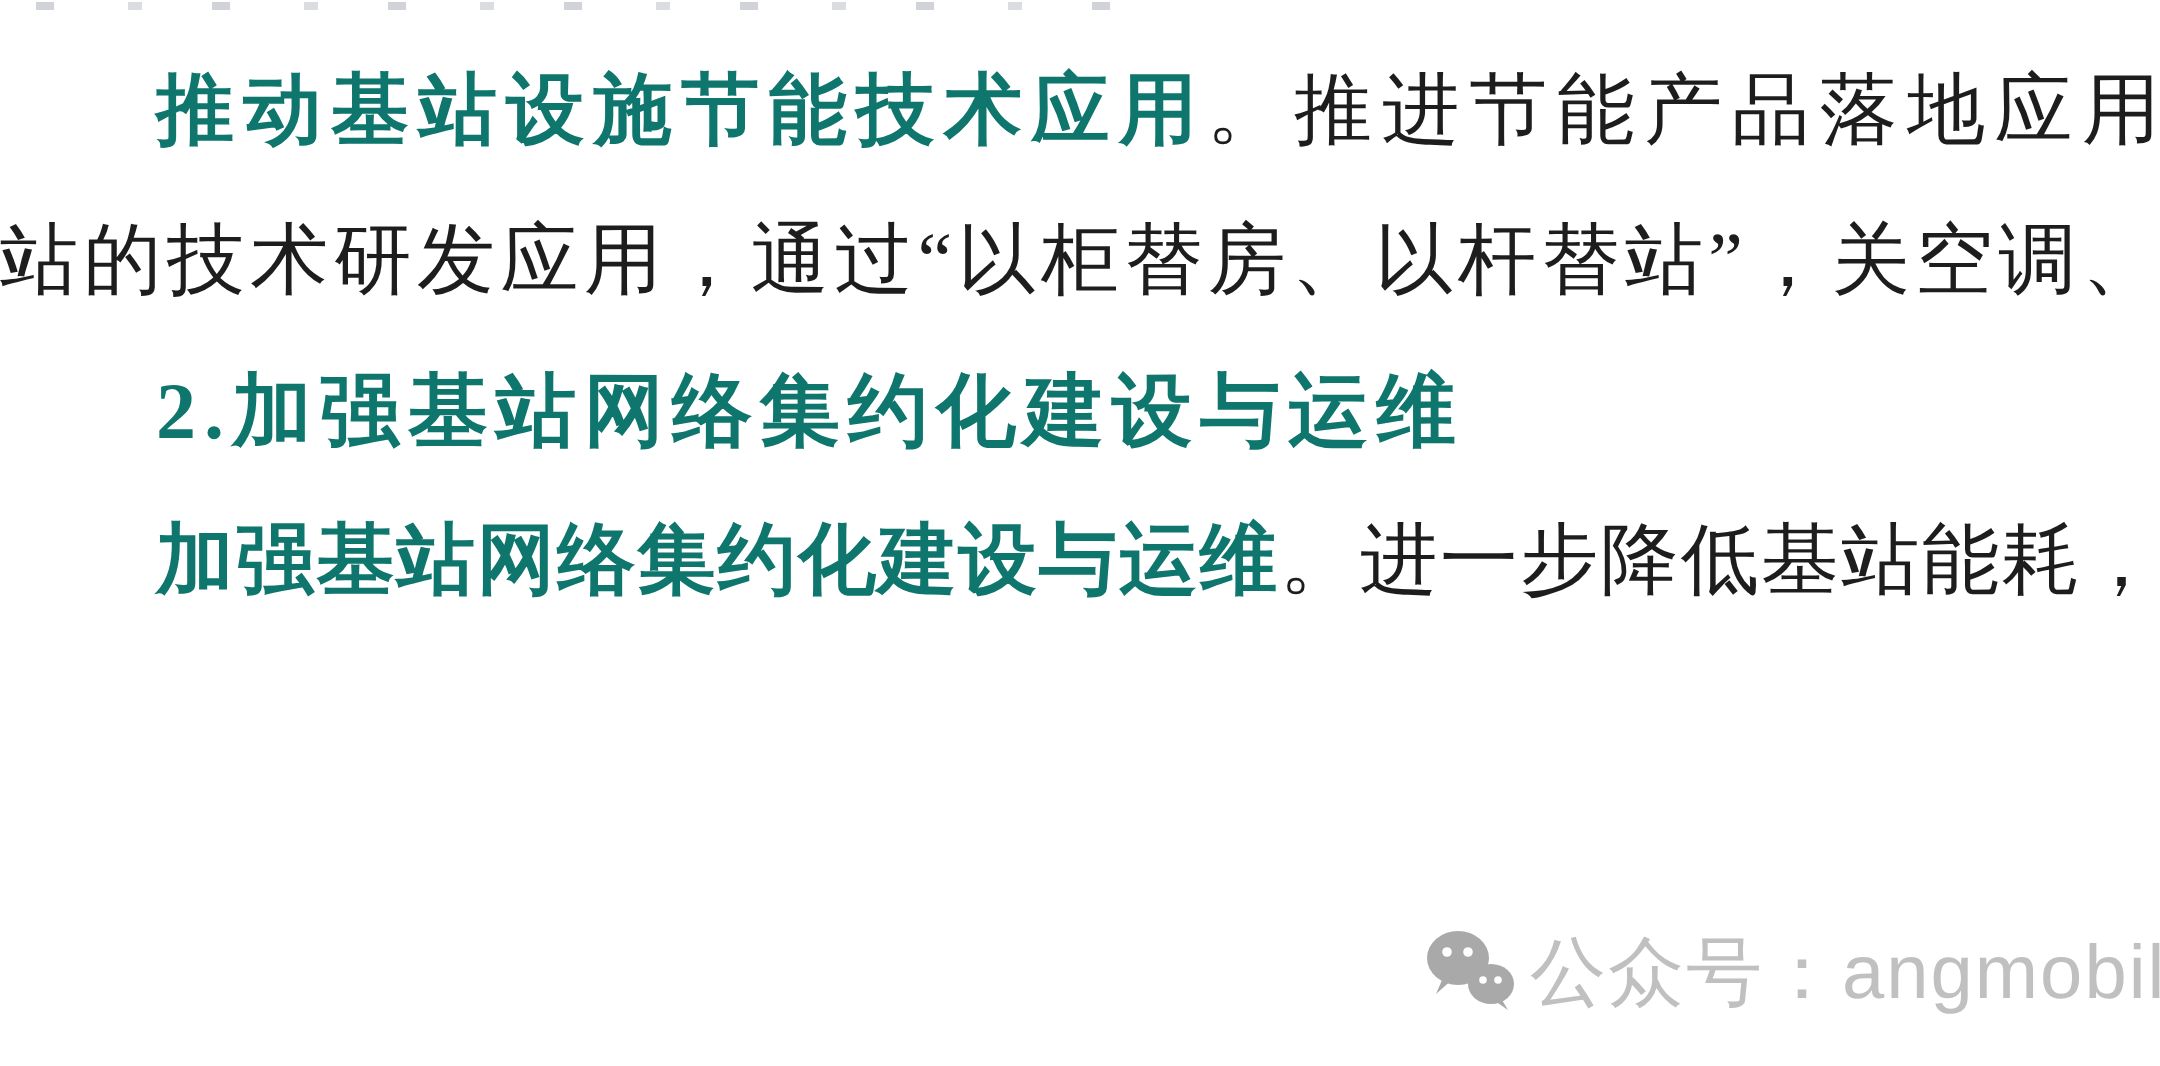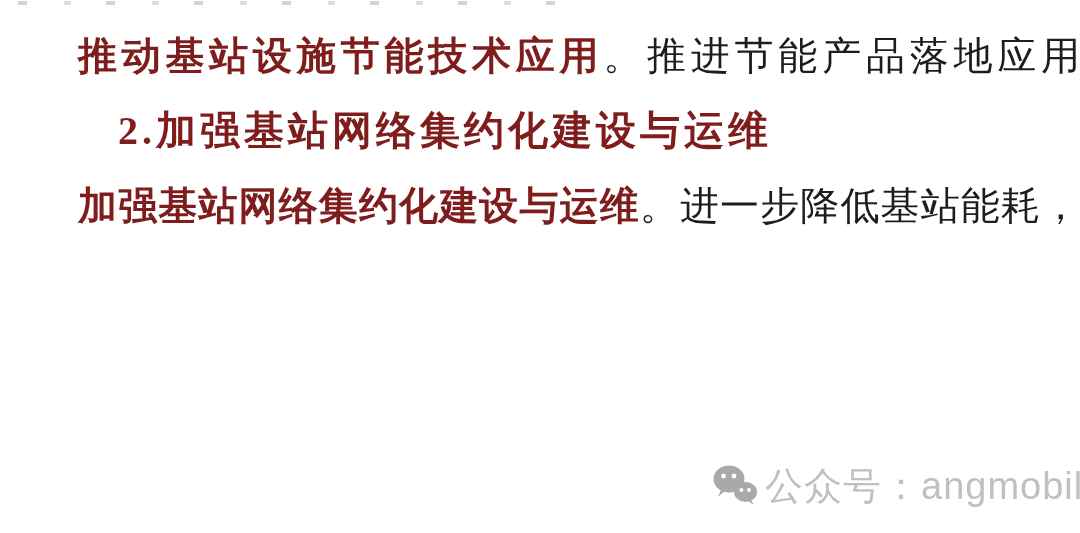--- a/index.html
+++ b/index.html
@@ -34,27 +34,26 @@
   .line {
     height: 75px;
     line-height: 75px;
     font-size: 39px;
     color: #1d1d1d;
     text-align: justify;
     text-align-last: justify;
     overflow: hidden;
   }
   .line.indent { text-indent: 78px; }
-  .line .b { font-weight: bold; color: #7f1d1d; }
+  .line .b { font-weight: bold; color: #0f766e; }
   .line.heading {
     text-align: left;
     text-align-last: left;
     letter-spacing: 4px;
     font-size: 40px;
-    padding-left: 40px;
   }
   .watermark {
     position: absolute;
     left: 712px; top: 460px;
     height: 52px;
     display: flex;
     align-items: center;
     gap: 5px;
     z-index: 1;
   }
@@ -71,20 +70,21 @@
 <body>
 
 <div class="page">
 
   <div class="remnant"></div>
 
   <div class="textblock">
 
     <div class="line indent"><span class="b">推动基站设施节能技术应用</span><span>。推进节能产品落地应用</span></div>
 
+    <div class="line"><span class="b"></span><span>站的技术研发应用，通过“以柜替房、以杆替站”，关空调、</span></div>
 
 
 
 
     <div class="line indent heading"><span class="b">2.加强基站网络集约化建设与运维</span><span></span></div>
 
     <div class="line indent"><span class="b">加强基站网络集约化建设与运维</span><span>。进一步降低基站能耗，建</span></div>
 
   </div>
 

